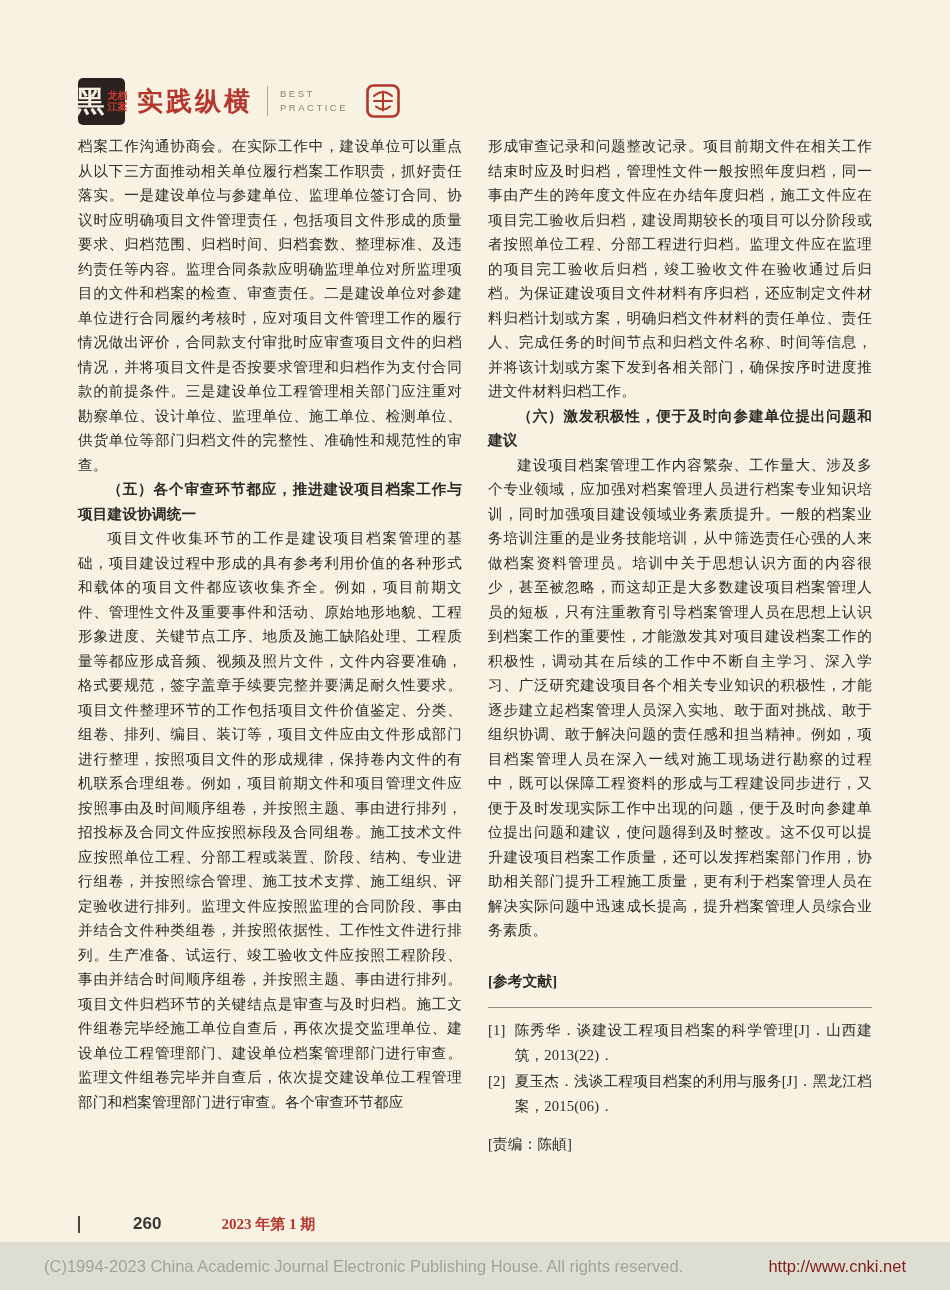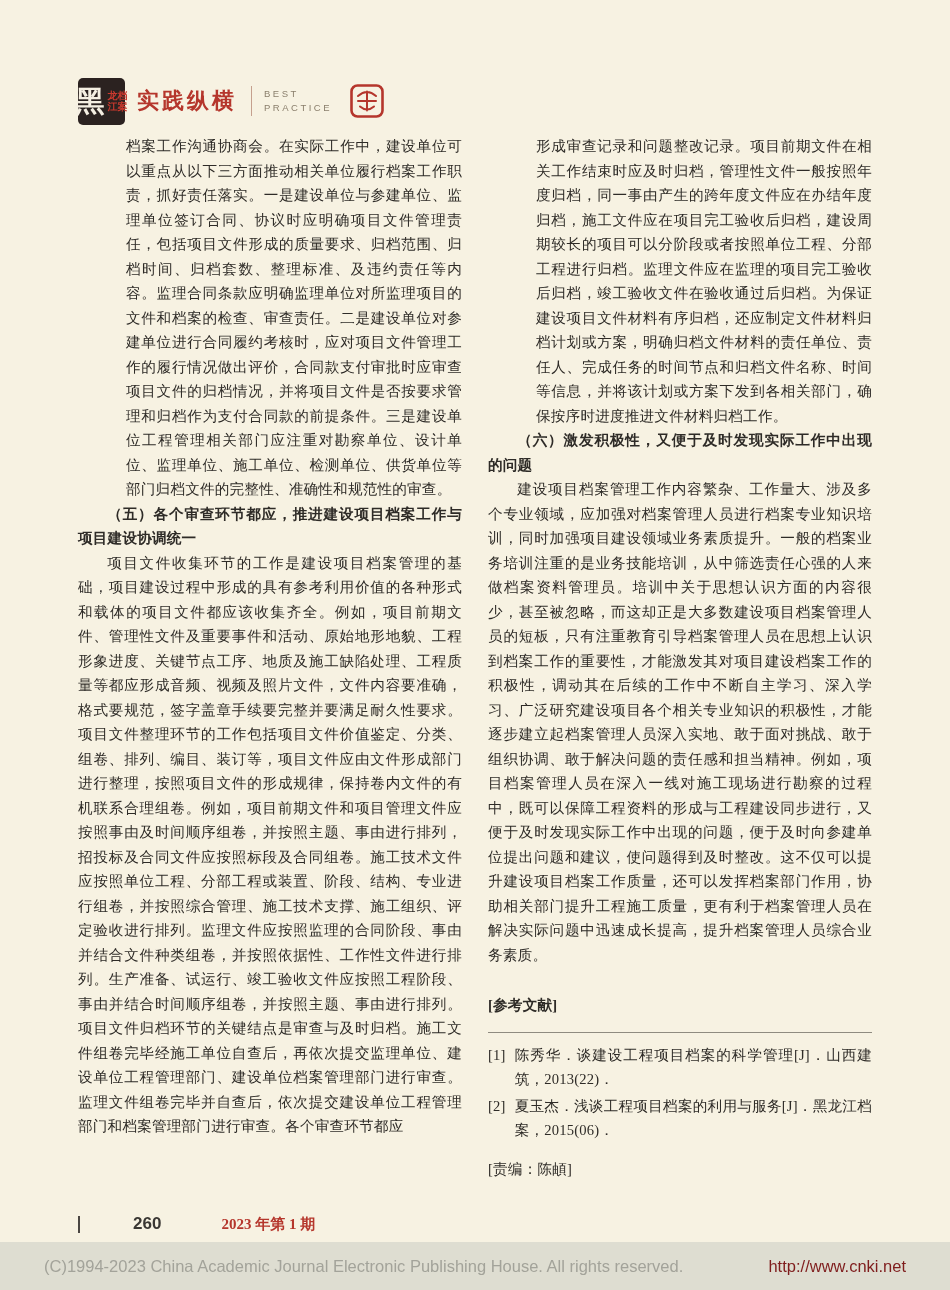--- a/index.html
+++ b/index.html
@@ -25,21 +25,21 @@
     background:#2b2220;
     border-radius:5px;
     display:flex; align-items:center; justify-content:center;
     gap:3px; flex:0 0 auto;
   }
   .logo-main { color:#f5efe2; font-size:29px; font-weight:bold; line-height:1; }
   .logo-side { display:flex; flex-direction:row; line-height:1.15; }
   .logo-side span { color:#c8392e; font-size:10px; font-weight:bold; }
   .column-title {
     margin-left:12px;
-    color:#b5362c; font-size:22px; font-weight:bold;
+    color:#b5362c; font-size:26px; font-weight:bold;
     letter-spacing:3px;
   }
   .divider-v {
     width:1px; height:30px; background:#c5a08e; margin:0 12px 0 14px;
   }
   .column-subtitle {
     display:flex; flex-direction:column; justify-content:center;
     font-family:"Liberation Sans", sans-serif;
     font-size:9.5px; letter-spacing:2.5px;
     color:#8a7f6c; line-height:1.5;
@@ -52,21 +52,21 @@
   }
   .col {
     flex:1; min-width:0;
     font-size:14.6px; line-height:24.5px;
     color:#2e2b27;
     text-align:justify;
     text-justify:inter-ideograph;
     letter-spacing:0.2px;
   }
   .col p { text-indent:2em; }
-  .col p.cont { text-indent:0;margin-left:48px; }
+  .col p.cont { text-indent:0; }
   .col p.heading { font-weight:bold; }
   
   .refs { margin-top:26px; }
   .ref-label { font-weight:bold; text-indent:0 !important; }
   .ref-rule { border:none; border-top:1px solid #8f8b80; margin:14px 0 10px 0; }
   .ref-item { display:flex; gap:9px; margin-bottom:2px; }
   .ref-num { flex:0 0 auto; }
   .ref-text { flex:1; }
   .editor { font-weight:normal; margin-top:14px; text-indent:0 !important; }
   
@@ -118,21 +118,21 @@
   <main class="columns">
 
     <section class="col">
       <p class="cont">档案工作沟通协商会。在实际工作中，建设单位可以重点从以下三方面推动相关单位履行档案工作职责，抓好责任落实。一是建设单位与参建单位、监理单位签订合同、协议时应明确项目文件管理责任，包括项目文件形成的质量要求、归档范围、归档时间、归档套数、整理标准、及违约责任等内容。监理合同条款应明确监理单位对所监理项目的文件和档案的检查、审查责任。二是建设单位对参建单位进行合同履约考核时，应对项目文件管理工作的履行情况做出评价，合同款支付审批时应审查项目文件的归档情况，并将项目文件是否按要求管理和归档作为支付合同款的前提条件。三是建设单位工程管理相关部门应注重对勘察单位、设计单位、监理单位、施工单位、检测单位、供货单位等部门归档文件的完整性、准确性和规范性的审查。</p>
       <p class="heading">（五）各个审查环节都应，推进建设项目档案工作与项目建设协调统一</p>
       <p>项目文件收集环节的工作是建设项目档案管理的基础，项目建设过程中形成的具有参考利用价值的各种形式和载体的项目文件都应该收集齐全。例如，项目前期文件、管理性文件及重要事件和活动、原始地形地貌、工程形象进度、关键节点工序、地质及施工缺陷处理、工程质量等都应形成音频、视频及照片文件，文件内容要准确，格式要规范，签字盖章手续要完整并要满足耐久性要求。项目文件整理环节的工作包括项目文件价值鉴定、分类、组卷、排列、编目、装订等，项目文件应由文件形成部门进行整理，按照项目文件的形成规律，保持卷内文件的有机联系合理组卷。例如，项目前期文件和项目管理文件应按照事由及时间顺序组卷，并按照主题、事由进行排列，招投标及合同文件应按照标段及合同组卷。施工技术文件应按照单位工程、分部工程或装置、阶段、结构、专业进行组卷，并按照综合管理、施工技术支撑、施工组织、评定验收进行排列。监理文件应按照监理的合同阶段、事由并结合文件种类组卷，并按照依据性、工作性文件进行排列。生产准备、试运行、竣工验收文件应按照工程阶段、事由并结合时间顺序组卷，并按照主题、事由进行排列。项目文件归档环节的关键结点是审查与及时归档。施工文件组卷完毕经施工单位自查后，再依次提交监理单位、建设单位工程管理部门、建设单位档案管理部门进行审查。监理文件组卷完毕并自查后，依次提交建设单位工程管理部门和档案管理部门进行审查。各个审查环节都应</p>
     </section>
 
     <section class="col">
       <p class="cont">形成审查记录和问题整改记录。项目前期文件在相关工作结束时应及时归档，管理性文件一般按照年度归档，同一事由产生的跨年度文件应在办结年度归档，施工文件应在项目完工验收后归档，建设周期较长的项目可以分阶段或者按照单位工程、分部工程进行归档。监理文件应在监理的项目完工验收后归档，竣工验收文件在验收通过后归档。为保证建设项目文件材料有序归档，还应制定文件材料归档计划或方案，明确归档文件材料的责任单位、责任人、完成任务的时间节点和归档文件名称、时间等信息，并将该计划或方案下发到各相关部门，确保按序时进度推进文件材料归档工作。</p>
-      <p class="heading">（六）激发积极性，又便于及时发现实际工作中出现的问题</p>
+      <p class="heading">（六）激发积极性，便于及时向参建单位提出问题和建议</p>
       <p>建设项目档案管理工作内容繁杂、工作量大、涉及多个专业领域，应加强对档案管理人员进行档案专业知识培训，同时加强项目建设领域业务素质提升。一般的档案业务培训注重的是业务技能培训，从中筛选责任心强的人来做档案资料管理员。培训中关于思想认识方面的内容很少，甚至被忽略，而这却正是大多数建设项目档案管理人员的短板，只有注重教育引导档案管理人员在思想上认识到档案工作的重要性，才能激发其对项目建设档案工作的积极性，调动其在后续的工作中不断自主学习、深入学习、广泛研究建设项目各个相关专业知识的积极性，才能逐步建立起档案管理人员深入实地、敢于面对挑战、敢于组织协调、敢于解决问题的责任感和担当精神。例如，项目档案管理人员在深入一线对施工现场进行勘察的过程中，既可以保障工程资料的形成与工程建设同步进行，又便于及时发现实际工作中出现的问题，便于及时向参建单位提出问题和建议，使问题得到及时整改。这不仅可以提升建设项目档案工作质量，还可以发挥档案部门作用，协助相关部门提升工程施工质量，更有利于档案管理人员在解决实际问题中迅速成长提高，提升档案管理人员综合业务素质。</p>
 
       <div class="refs">
         <p class="ref-label">[参考文献]</p>
         <hr class="ref-rule">
         <div class="ref-item">
           <span class="ref-num">[1]</span>
           <span class="ref-text">陈秀华．谈建设工程项目档案的科学管理[J]．山西建筑，2013(22)．</span>
         </div>
         <div class="ref-item">

